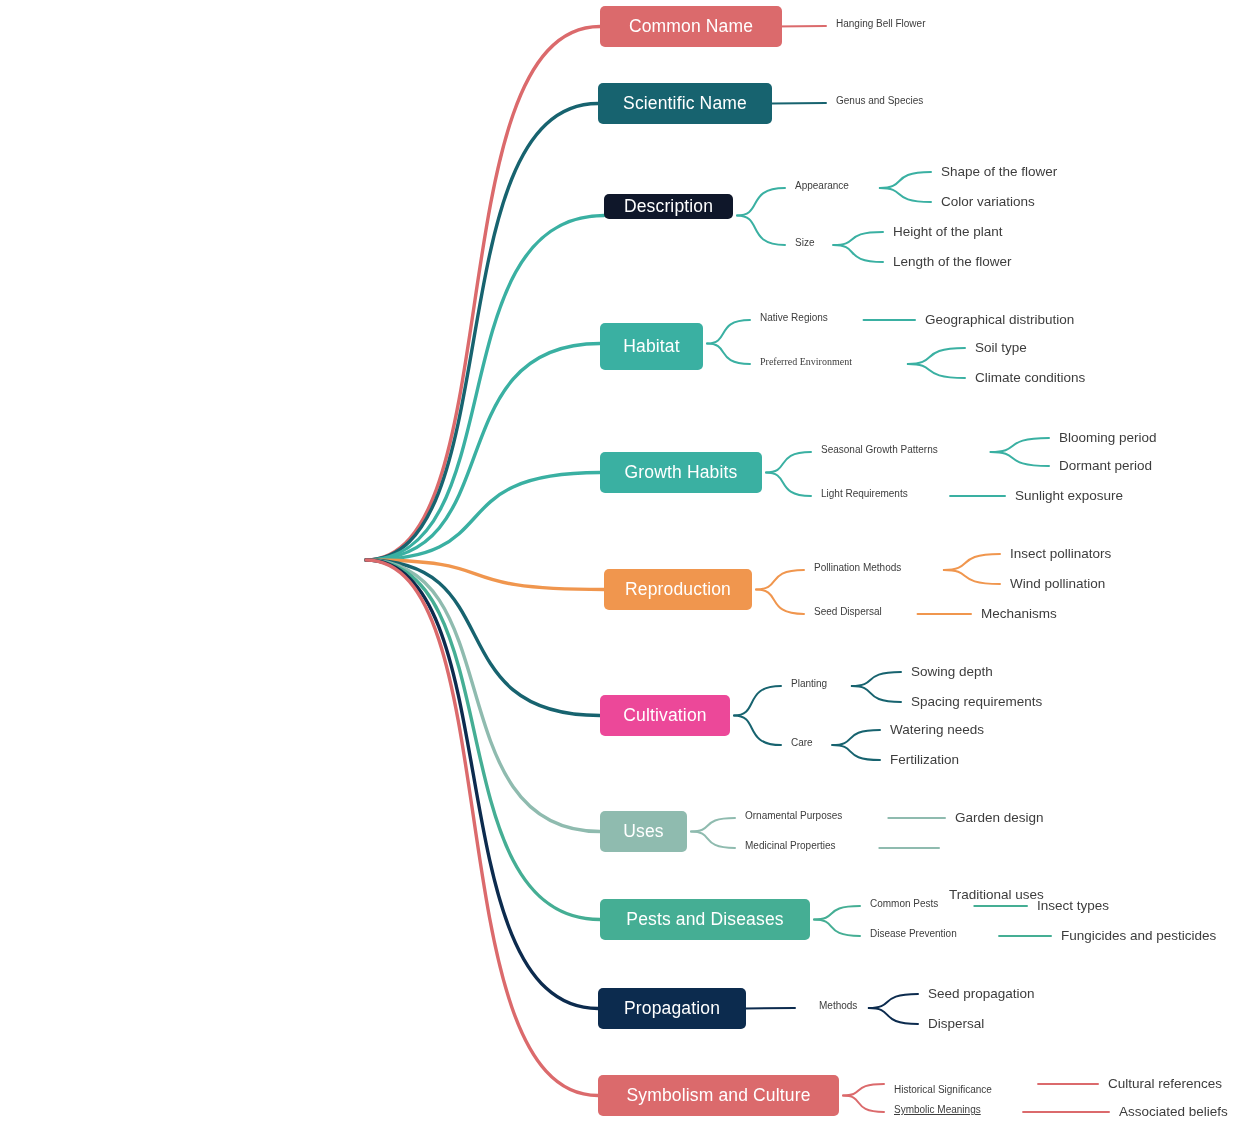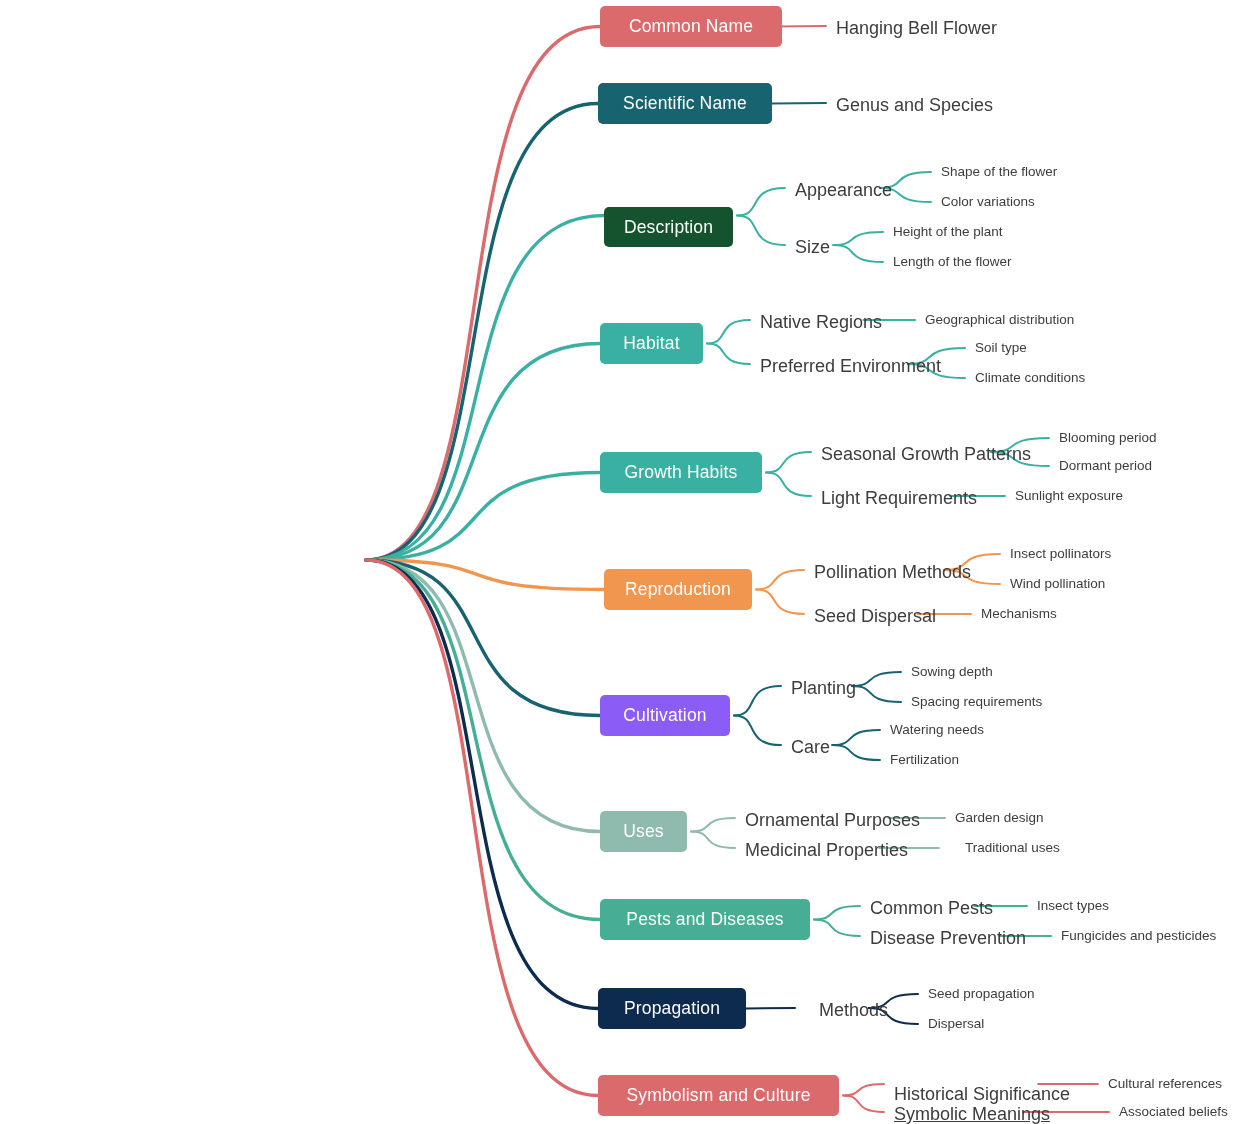--- a/index.html
+++ b/index.html
@@ -62,21 +62,21 @@
     letter-spacing: 0.15px;
   }
 
   
   .leaf-node {
     position: absolute;
     white-space: nowrap;
     color: #3d3d3d;
     line-height: 1;
   }
-  .leaf-l2 { font-size: 18px; }
+  .leaf-l2 { font-size: 10px; }
   .leaf-l3 { font-size: 13.5px; }
 </style>
 </head>
 <body>
 
 <div id="canvas">
 
   <svg id="edges" viewBox="0 0 1240 1124" width="1240" height="1124" xmlns="http://www.w3.org/2000/svg">
       <path d="M 366 560 C 511.08000000000004 560, 436.2 26.5, 600 26.5" stroke="#DB6A6C" stroke-width="3.4" fill="none" stroke-linecap="round"></path>
       <path d="M 366 560 C 509.84000000000003 560, 435.6 103.5, 598 103.5" stroke="#17636F" stroke-width="3.4" fill="none" stroke-linecap="round"></path>
@@ -136,33 +136,33 @@
     </svg>
 
 
   <div id="nodes-layer">
       <div class="branch-node" style="left: 600px; top: 6px; width: 182px; height: 41px; background: rgb(219, 106, 108);">
         <span class="branch-label">Common Name</span>
       </div>
       <div class="branch-node" style="left: 598px; top: 83px; width: 174px; height: 41px; background: rgb(23, 99, 111);">
         <span class="branch-label">Scientific Name</span>
       </div>
-      <div class="branch-node" style="left: 604px; top: 207px; width: 129px; height: 40px; background: #14532d;">
+      <div class="branch-node" style="left: 604px; top: 194px; width: 129px; height: 25px; background: #0f172a;">
         <span class="branch-label">Description</span>
       </div>
-      <div class="branch-node" style="left: 600px; top: 323px; width: 103px; height: 41px; background: rgb(58, 176, 162);">
+      <div class="branch-node" style="left: 600px; top: 323px; width: 103px; height: 47px; background: rgb(58, 176, 162);">
         <span class="branch-label">Habitat</span>
       </div>
       <div class="branch-node" style="left: 600px; top: 452px; width: 162px; height: 41px; background: rgb(58, 176, 162);">
         <span class="branch-label">Growth Habits</span>
       </div>
       <div class="branch-node" style="left: 604px; top: 569px; width: 148px; height: 41px; background: rgb(240, 150, 78);">
         <span class="branch-label">Reproduction</span>
       </div>
-      <div class="branch-node" style="left: 600px; top: 695px; width: 130px; height: 41px; background: #8b5cf6;">
+      <div class="branch-node" style="left: 600px; top: 695px; width: 130px; height: 41px; background: #ec4899;">
         <span class="branch-label">Cultivation</span>
       </div>
       <div class="branch-node" style="left: 600px; top: 811px; width: 87px; height: 41px; background: rgb(143, 187, 175);">
         <span class="branch-label">Uses</span>
       </div>
       <div class="branch-node" style="left: 600px; top: 899px; width: 210px; height: 41px; background: rgb(69, 174, 148);">
         <span class="branch-label">Pests and Diseases</span>
       </div>
       <div class="branch-node" style="left: 598px; top: 988px; width: 148px; height: 41px; background: rgb(12, 43, 78);">
         <span class="branch-label">Propagation</span>
@@ -175,21 +175,21 @@
       <div class="leaf-node leaf-l2" style="left: 836px; top: 19px;">Hanging Bell Flower</div>
       <div class="leaf-node leaf-l2" style="left: 836px; top: 96px;">Genus and Species</div>
       <div class="leaf-node leaf-l2" style="left: 795px; top: 181px;">Appearance</div>
       <div class="leaf-node leaf-l3" style="left: 941px; top: 165px;">Shape of the flower</div>
       <div class="leaf-node leaf-l3" style="left: 941px; top: 195px;">Color variations</div>
       <div class="leaf-node leaf-l2" style="left: 795px; top: 238px;">Size</div>
       <div class="leaf-node leaf-l3" style="left: 893px; top: 225px;">Height of the plant</div>
       <div class="leaf-node leaf-l3" style="left: 893px; top: 255px;">Length of the flower</div>
       <div class="leaf-node leaf-l2" style="left: 760px; top: 313px;">Native Regions</div>
       <div class="leaf-node leaf-l3" style="left: 925px; top: 313px;">Geographical distribution</div>
-      <div class="leaf-node leaf-l2" style="left: 760px; top: 357px;">Preferred Environment</div>
+      <div class="leaf-node leaf-l2" style="left: 760px; top: 357px; font-family: Liberation Serif, serif;">Preferred Environment</div>
       <div class="leaf-node leaf-l3" style="left: 975px; top: 341px;">Soil type</div>
       <div class="leaf-node leaf-l3" style="left: 975px; top: 371px;">Climate conditions</div>
       <div class="leaf-node leaf-l2" style="left: 821px; top: 445px;">Seasonal Growth Patterns</div>
       <div class="leaf-node leaf-l3" style="left: 1059px; top: 431px;">Blooming period</div>
       <div class="leaf-node leaf-l3" style="left: 1059px; top: 459px;">Dormant period</div>
       <div class="leaf-node leaf-l2" style="left: 821px; top: 489px;">Light Requirements</div>
       <div class="leaf-node leaf-l3" style="left: 1015px; top: 489px;">Sunlight exposure</div>
       <div class="leaf-node leaf-l2" style="left: 814px; top: 563px;">Pollination Methods</div>
       <div class="leaf-node leaf-l3" style="left: 1010px; top: 547px;">Insect pollinators</div>
       <div class="leaf-node leaf-l3" style="left: 1010px; top: 577px;">Wind pollination</div>
@@ -197,21 +197,21 @@
       <div class="leaf-node leaf-l3" style="left: 981px; top: 607px;">Mechanisms</div>
       <div class="leaf-node leaf-l2" style="left: 791px; top: 679px;">Planting</div>
       <div class="leaf-node leaf-l3" style="left: 911px; top: 665px;">Sowing depth</div>
       <div class="leaf-node leaf-l3" style="left: 911px; top: 695px;">Spacing requirements</div>
       <div class="leaf-node leaf-l2" style="left: 791px; top: 738px;">Care</div>
       <div class="leaf-node leaf-l3" style="left: 890px; top: 723px;">Watering needs</div>
       <div class="leaf-node leaf-l3" style="left: 890px; top: 753px;">Fertilization</div>
       <div class="leaf-node leaf-l2" style="left: 745px; top: 811px;">Ornamental Purposes</div>
       <div class="leaf-node leaf-l3" style="left: 955px; top: 811px;">Garden design</div>
       <div class="leaf-node leaf-l2" style="left: 745px; top: 841px;">Medicinal Properties</div>
-      <div class="leaf-node leaf-l3" style="left: 949px; top: 841px; margin-left: 16px;">Traditional uses</div>
+      <div class="leaf-node leaf-l3" style="left: 949px; top: 888px;">Traditional uses</div>
       <div class="leaf-node leaf-l2" style="left: 870px; top: 899px;">Common Pests</div>
       <div class="leaf-node leaf-l3" style="left: 1037px; top: 899px;">Insect types</div>
       <div class="leaf-node leaf-l2" style="left: 870px; top: 929px;">Disease Prevention</div>
       <div class="leaf-node leaf-l3" style="left: 1061px; top: 929px;">Fungicides and pesticides</div>
       <div class="leaf-node leaf-l2" style="left: 819px; top: 1001px;">Methods</div>
       <div class="leaf-node leaf-l3" style="left: 928px; top: 987px;">Seed propagation</div>
       <div class="leaf-node leaf-l3" style="left: 928px; top: 1017px;">Dispersal</div>
       <div class="leaf-node leaf-l2" style="left: 894px; top: 1077px; margin-top: 8px;">Historical Significance</div>
       <div class="leaf-node leaf-l3" style="left: 1108px; top: 1077px;">Cultural references</div>
       <div class="leaf-node leaf-l2" style="left: 894px; top: 1105px; text-decoration: underline;">Symbolic Meanings</div>

